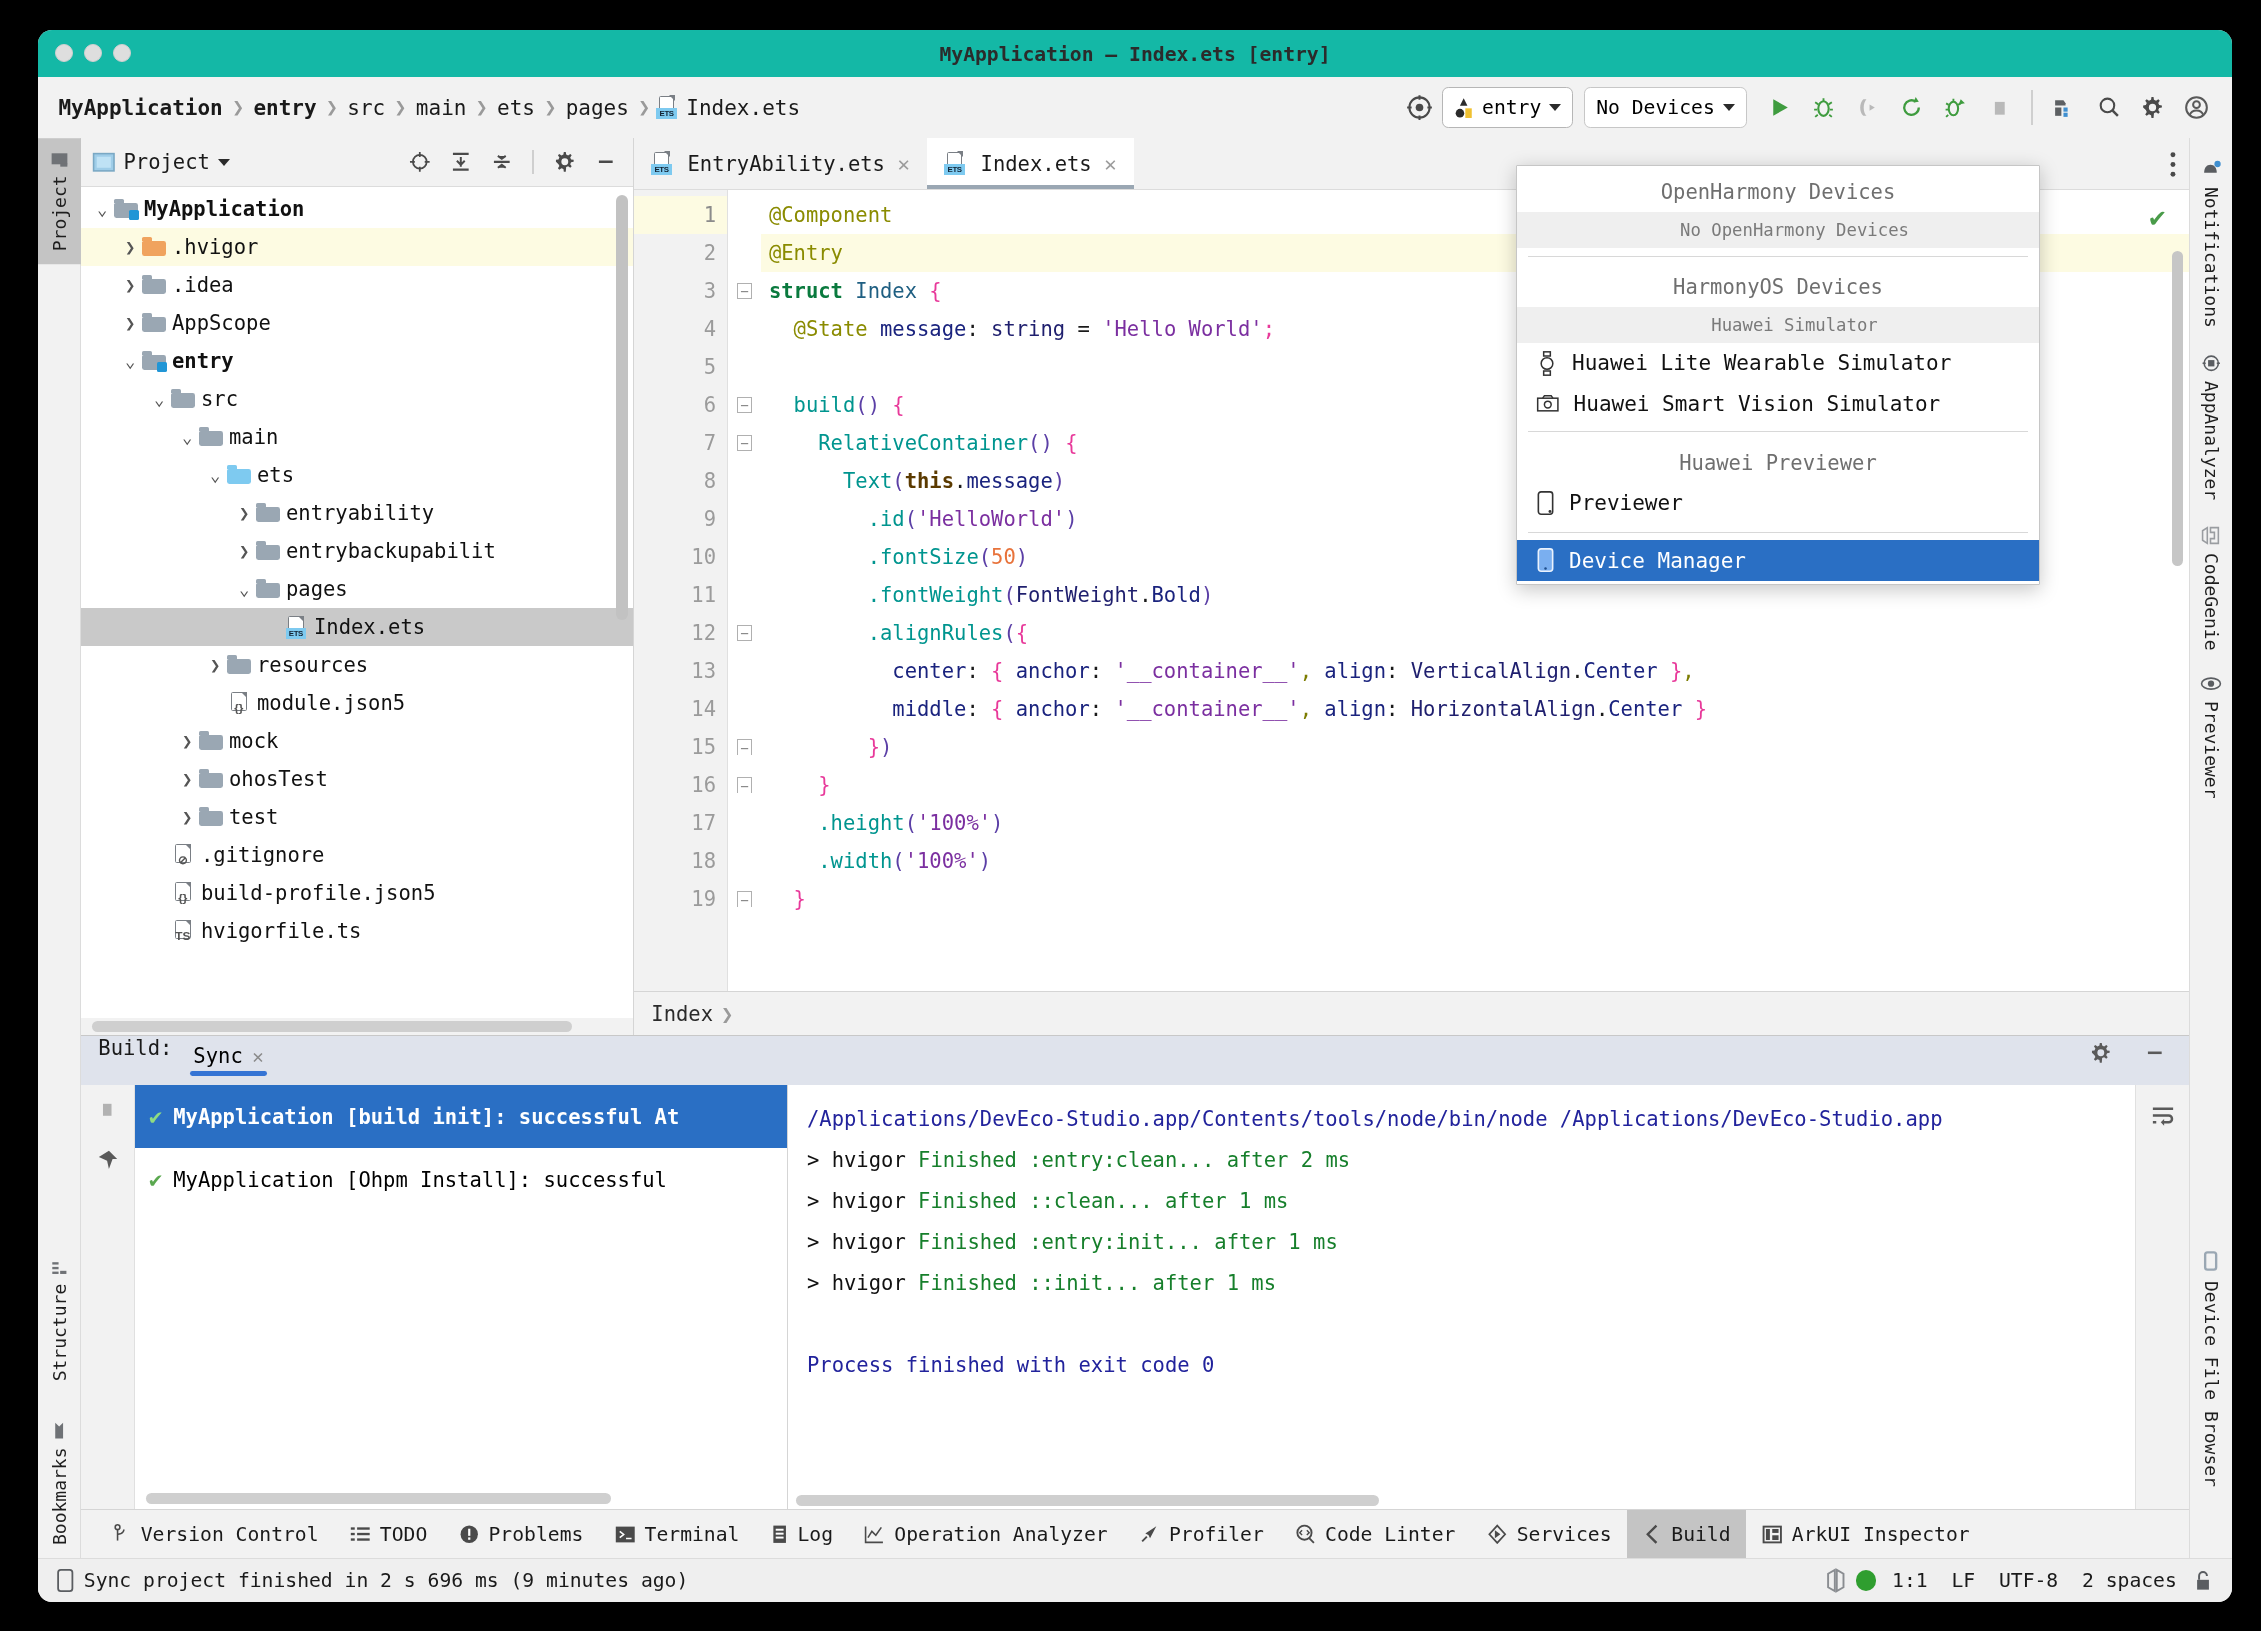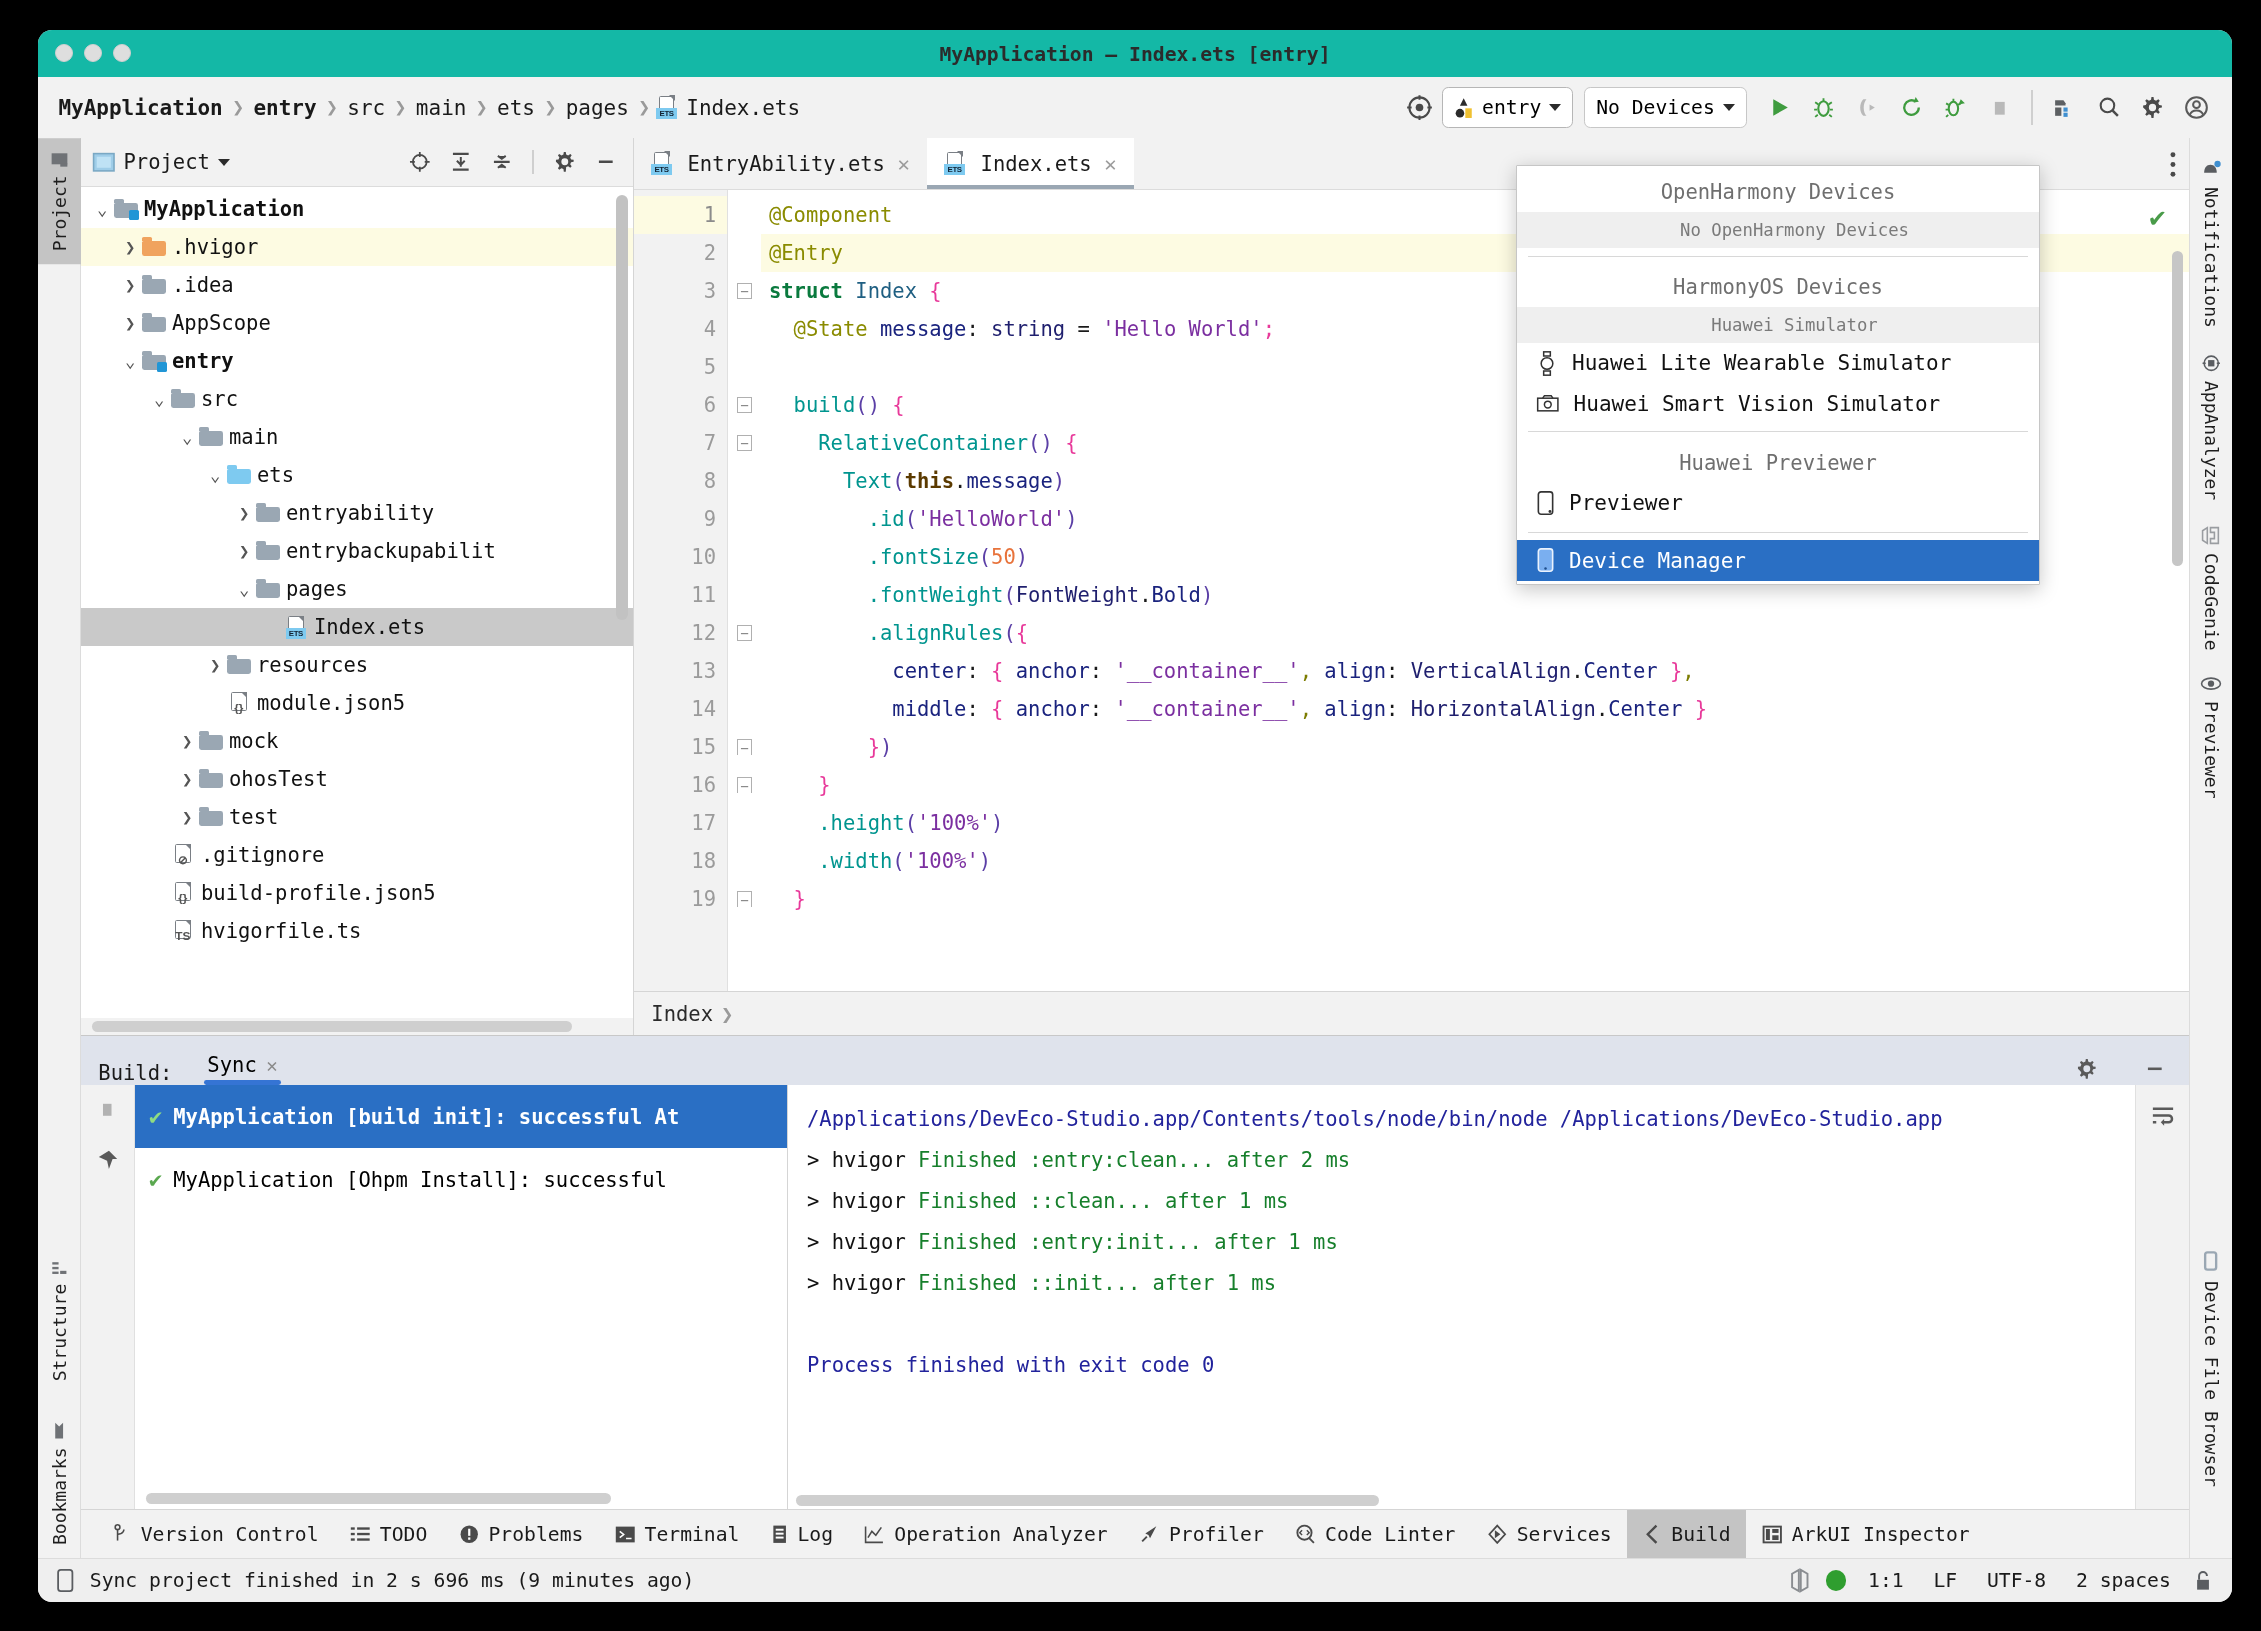--- a/index.html
+++ b/index.html
@@ -161,21 +161,21 @@
       padding:7.9px 19px 7.9px 52px; }
   .dd-item { display:flex; align-items:center; gap:14px;
       font-size:21px; color:#111; padding:7.9px 19px; cursor:pointer; }
   .dd-item.selected { background:#2a6fc4; color:#fff; }
   .dd-sep { height:0.8px; background:#d8d8d8; margin:7.9px 11px; }
 
   
   .lower { flex:1; display:flex; flex-direction:column; min-height:0;
       background:#fff; }
   .bhead { height:49px; flex:0 0 49px; background:#dfe3ec; display:flex;
-      align-items:flex-end; padding:0 17.3px; gap:35px; position:relative; }
+      align-items:flex-start; padding:0 17.3px; gap:21px; position:relative; }
   .bhead .t { font-size:20.5px; color:#1a1a1a; }
   .btab { font-size:20.5px; display:flex; align-items:center; gap:9.4px;
       position:relative; height:40px; cursor:pointer; }
   .btab.active:after{ content:""; position:absolute; left:-3.1px; right:-3.1px;
       bottom:0; height:4.7px; background:#3574d4; border-radius:2.4px; }
   .btab .x{ color:#8b8b8b; font-size:19px; }
   .bhead .sp{ flex:1; }
 
   .bbody { flex:1; display:flex; min-height:0; }
   .bgut { width:54px; flex:0 0 54px; background:#f2f2f2;
@@ -205,21 +205,21 @@
   
   .toolstrip { height:49px; flex:0 0 49px; background:#f2f2f2;
       display:flex; align-items:stretch; border-top:0.8px solid #d5d5d5;
       padding-left:15.7px; }
   .tstab { display:flex; align-items:center; gap:9.4px; padding:0 15.7px;
       font-size:19.7px; color:#1a1a1a; cursor:pointer; }
   .tstab.active { background:#c4c4c4; }
 
   
   .status { height:44px; flex:0 0 44px; background:#efefef; display:flex;
-      align-items:center; padding:0 17.3px; gap:14px; font-size:19.7px;
+      align-items:center; padding:0 17.3px; gap:8px; font-size:19.7px;
       color:#1a1a1a; border-top:0.8px solid #dcdcdc; }
   .status .sp{ flex:1; }
   .status .it{ padding:0 7.9px; cursor:pointer; }
   .greendot{ width:20.5px;height:20.5px;border-radius:50%;background:#2f9e2f; }
 
   svg { display:block; }
 </style>
 </head>
 <body>
 

